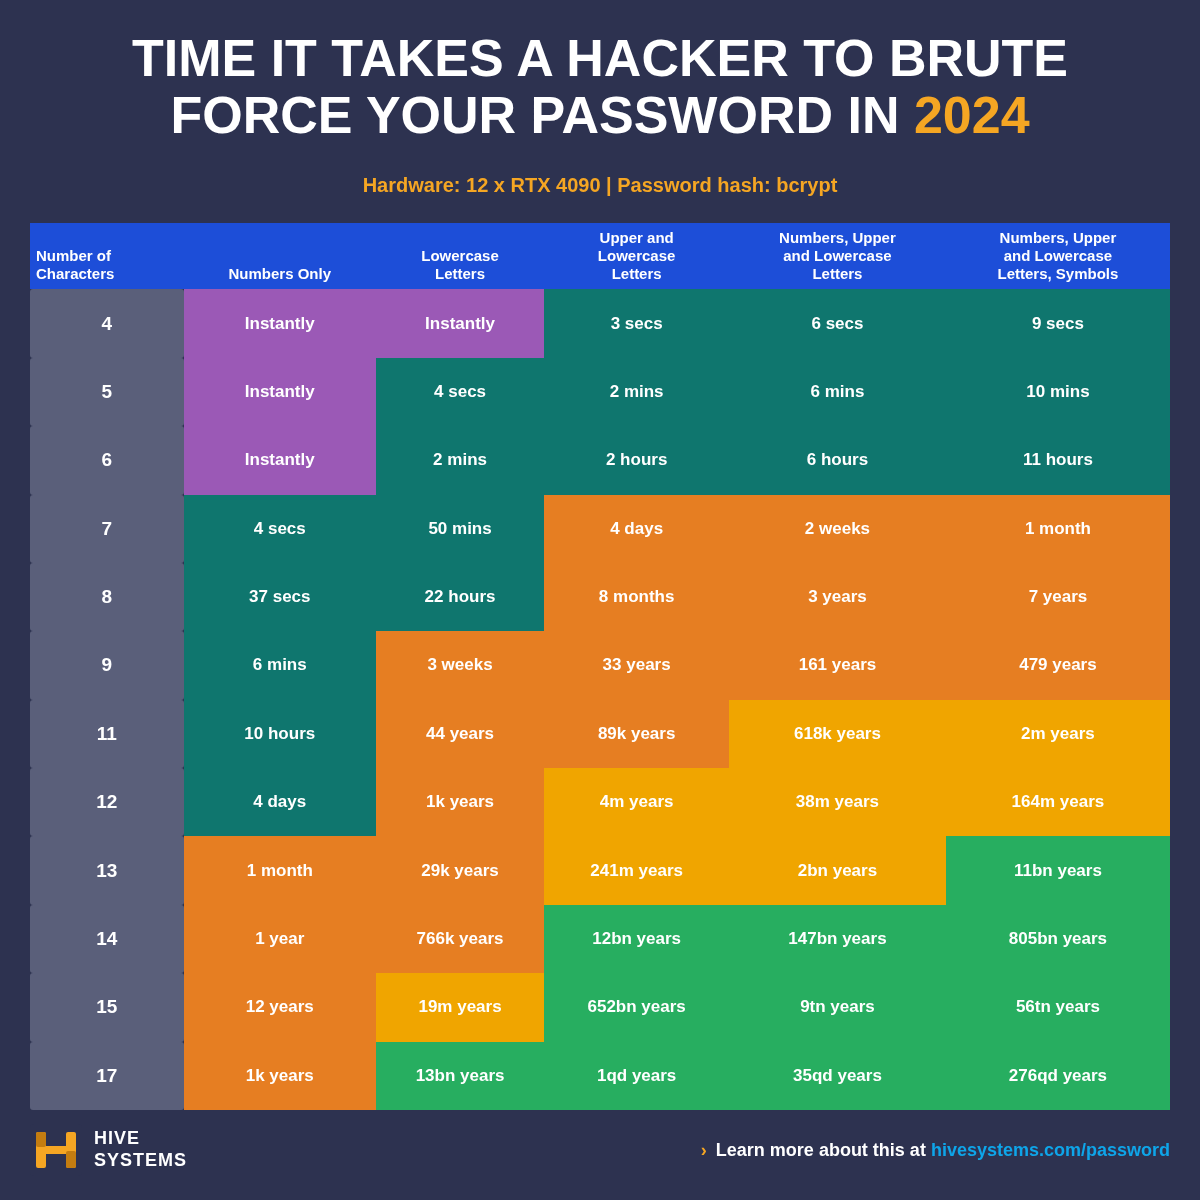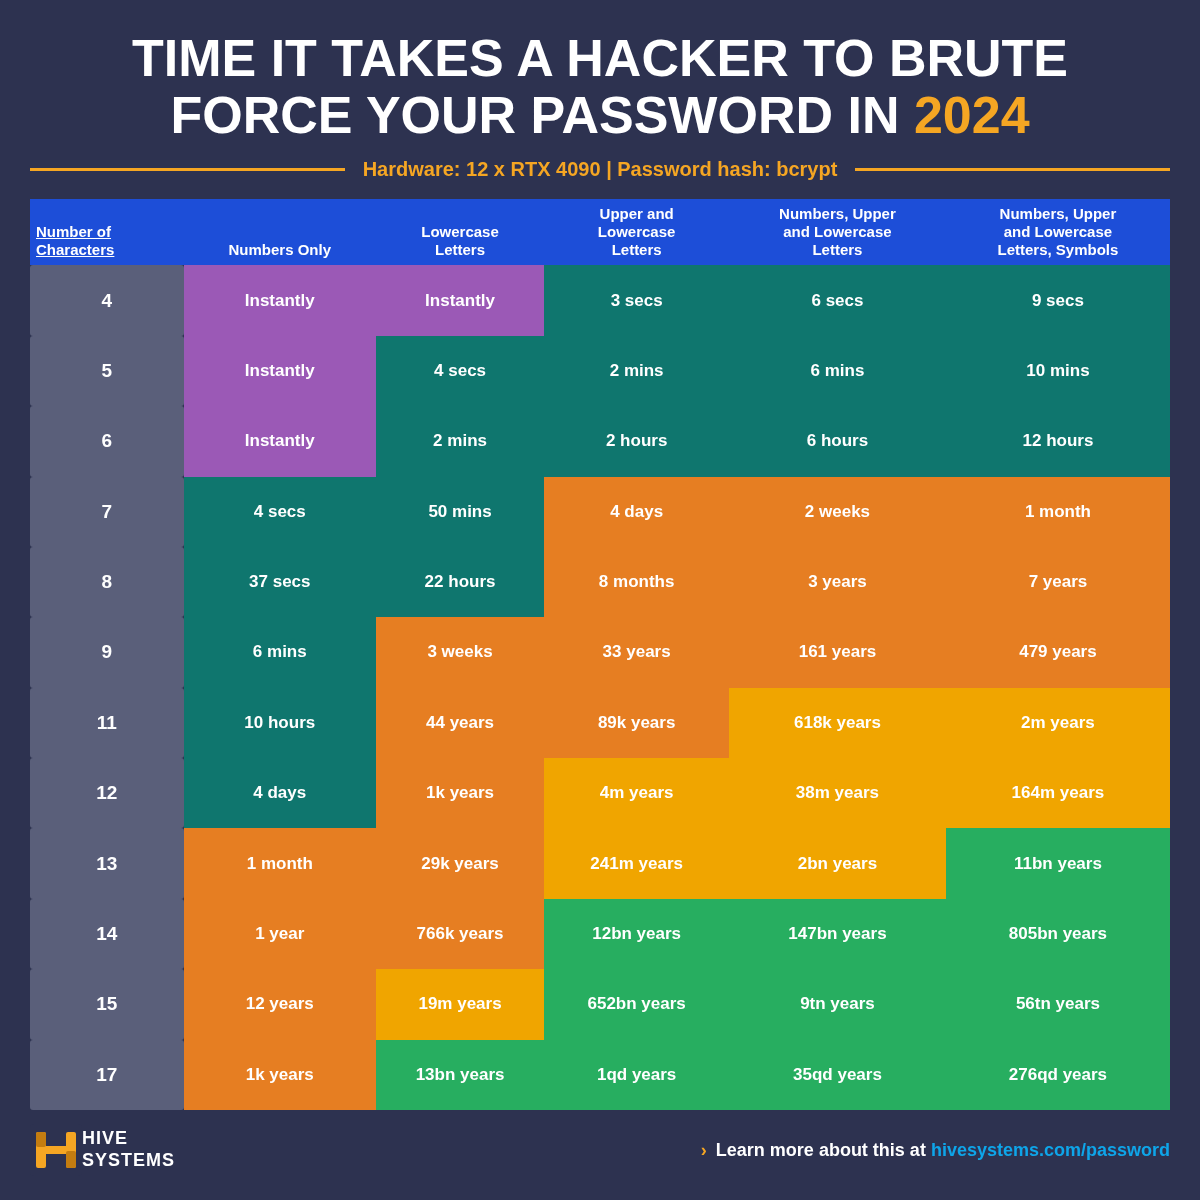--- a/index.html
+++ b/index.html
@@ -18,31 +18,32 @@
       display: flex;
       flex-direction: column;
     }
     .title {
       color: #ffffff;
       font-size: 52px;
       font-weight: 900;
       text-align: center;
       text-transform: uppercase;
       line-height: 1.1;
-      margin-bottom: 14px;
+      margin-bottom: 30px;
     }
     .title .year {
       color: #f5a623;
     }
     .hardware-bar {
       display: flex;
       align-items: center;
       justify-content: center;
       gap: 0;
-      margin-bottom: 18px;
+      margin-bottom: 26px;
+      flex-direction: column;
     }
     .hardware-line {
       flex: 1;
       height: 3px;
       background: #f5a623;
     }
     .hardware-text {
       color: #f5a623;
       font-size: 20px;
       font-weight: 700;
@@ -65,21 +66,20 @@
       font-size: 15px;
       font-weight: 700;
       text-align: center;
       padding: 6px 4px;
       vertical-align: bottom;
       line-height: 1.2;
     }
     thead tr th:first-child {
       text-align: left;
       padding-left: 6px;
-      text-decoration: underline;
     }
     tbody tr {
       height: 52px;
     }
     tbody tr td {
       text-align: center;
       font-size: 17px;
       font-weight: 700;
       color: #ffffff;
       padding: 2px 4px;
@@ -101,20 +101,21 @@
     .footer {
       display: flex;
       align-items: center;
       justify-content: space-between;
       padding-top: 14px;
       padding-bottom: 4px;
     }
     .logo-area {
       display: flex;
       align-items: center;
+      gap: 12px;
     }
     .logo-icon {
       width: 52px;
       height: 52px;
     }
     .logo-text {
       color: #ffffff;
       font-size: 18px;
       font-weight: 900;
       line-height: 1.2;
@@ -179,21 +180,21 @@
             <td class="cell-red">2 mins</td>
             <td class="cell-red">6 mins</td>
             <td class="cell-red">10 mins</td>
           </tr>
           <tr>
             <td>6</td>
             <td class="cell-purple">Instantly</td>
             <td class="cell-red">2 mins</td>
             <td class="cell-red">2 hours</td>
             <td class="cell-red">6 hours</td>
-            <td class="cell-red">12 hours</td>
+            <td class="cell-red">11 hours</td>
           </tr>
           <tr>
             <td>7</td>
             <td class="cell-red">4 secs</td>
             <td class="cell-red">50 mins</td>
             <td class="cell-orange">4 days</td>
             <td class="cell-orange">2 weeks</td>
             <td class="cell-orange">1 month</td>
           </tr>
           <tr>

